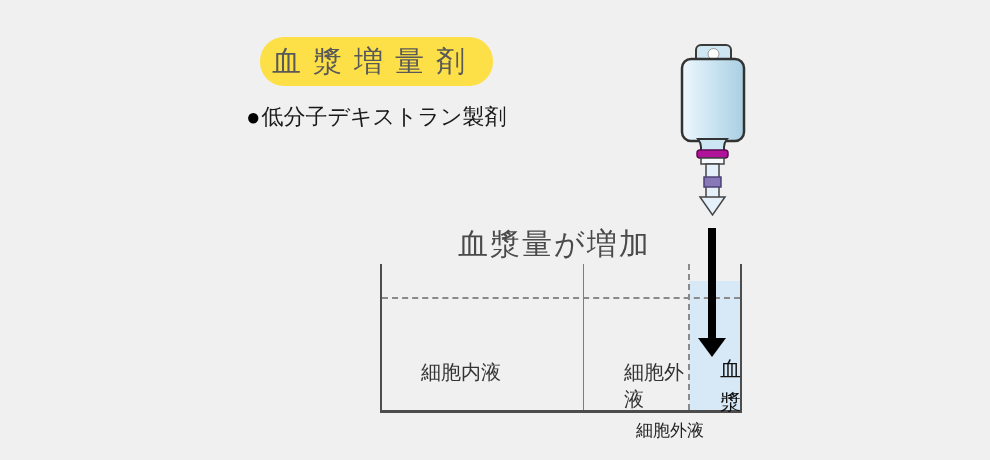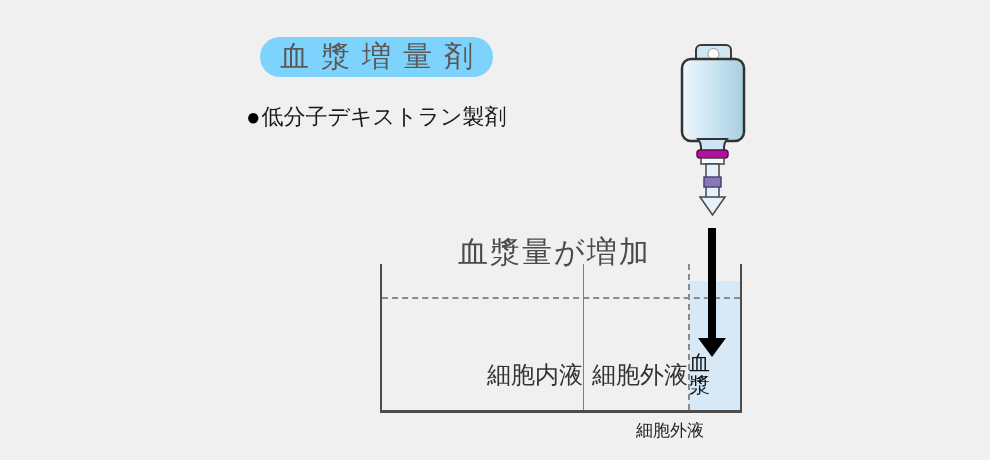--- a/index.html
+++ b/index.html
@@ -8,24 +8,24 @@
     position: relative;
     background: #f0f0f0;
     font-family: "Liberation Sans", "DejaVu Sans", sans-serif;
     overflow: hidden;
   }
 
   
   .title-pill {
     position: absolute;
     left: 260px; top: 37px;
-    width: 233px; height: 40px;
-    background: #7dd3fc;
+    width: 233px; height: 49px;
+    background: #fde047;
     border-radius: 24px;
-    display: flex; align-items: center; justify-content: center;
+    display: flex; align-items: center; justify-content: flex-start;
     font-size: 29px;
     letter-spacing: 12px;
     padding-left: 12px;
     color: #595959;
   }
 
   
   .subtitle {
     position: absolute;
     left: 246px; top: 102px;
@@ -35,21 +35,20 @@
   }
   .subtitle .marker { font-size: 24px; margin-right: 1px; color: #000; }
 
   
   .annotation {
     position: absolute;
     left: 458px; top: 224px;
     font-size: 30px;
     letter-spacing: 2px;
     color: #4a4a4a;
-    margin-top: 8px;
   }
 
   
   .iv-bag-wrap { position: absolute; left: 672px; top: 40px; width: 80px; height: 180px; }
 
   
   .flow-arrow-shaft {
     position: absolute;
     left: 708px; top: 228px;
     width: 8px; height: 112px;
@@ -97,35 +96,36 @@
     left: 382px; top: 297px;
     width: 358px; height: 0;
     border-top: 2px dashed #8a8a8a;
     z-index: 2;
   }
 
   
   .comp-label {
     position: absolute;
     top: 359px;
-    font-size: 24px;
+    font-size: 20px;
     color: #333;
-    text-align: right;
+    text-align: left;
     z-index: 4;
+    padding-left: 40px;
   }
   .label-intracellular { left: 381px; width: 202px; }
   .label-interstitial  { left: 584px; width: 104px; }
   .label-plasma {
     position: absolute;
     left: 689px; top: 352px;
     width: 52px;
     font-size: 21px;
-    line-height: 22px;
+    line-height: 33px;
     color: #111;
-    text-align: left;
+    text-align: right;
     z-index: 4;
   }
   .label-plasma span {
     display: inline-block;
     width: 24px;
     word-break: break-all;
   }
   .bottom-label {
     position: absolute;
     left: 590px; top: 419px;

